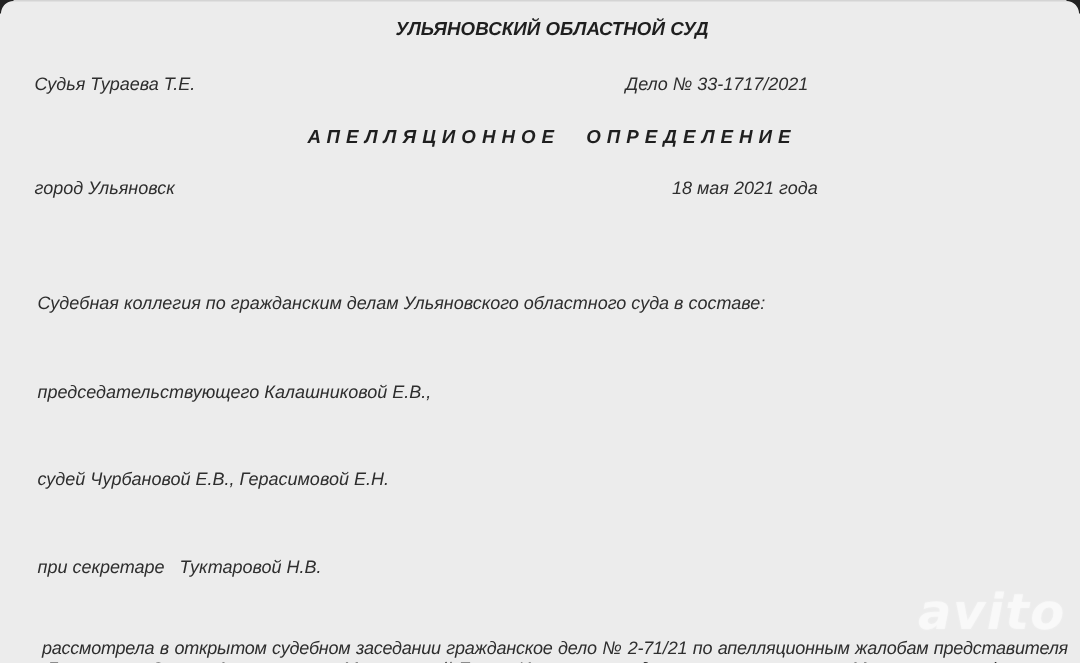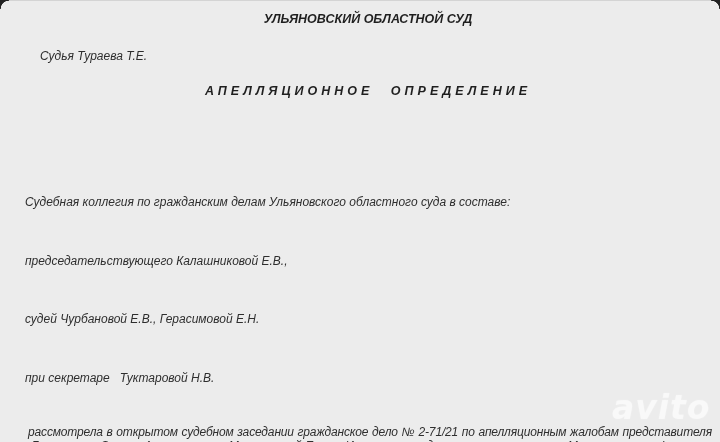--- a/index.html
+++ b/index.html
@@ -20,21 +20,21 @@
   .center { text-align:center; }
   .bold { font-weight:bold; color:#1f1f1f; }
   .court { margin-top:12px; font-size:12.5px; }
   .title {
     margin-top:20px; font-size:12.5px;
     letter-spacing:4px; word-spacing:10px;
   }
   .row { position:relative; height:15px; line-height:15px; }
   .judge-row { margin-top:23px; }
   .place-row { margin-top:20px; }
-  .row .left { margin-left:48px; }
+  .row .left { margin-left:31px; }
   .row .right { position:absolute; top:0; }
   .judge-row .right { left:425px; }
   .place-row .right { left:456px; }
   .comp {
     margin-top:21px; margin-left:33px;
     line-height:19.5px; white-space:pre-wrap;
   }
   .par { width:720px; line-height:14.4px; letter-spacing:-0.15px; }
   .par > div { white-space:pre-wrap; }
   .jl { text-align:justify; text-align-last:justify; }
@@ -57,25 +57,28 @@
 </head>
 <body>
 
 <div class="screen">
   <div class="doc">
 
     <div class="center bold court">УЛЬЯНОВСКИЙ ОБЛАСТНОЙ СУД</div>
 
     <div class="row judge-row">
       <span class="left">Судья Тураева Т.Е.</span>
+      <span class="right">Дело № 33-1717/2021</span>
     </div>
 
     <div class="center bold title">АПЕЛЛЯЦИОННОЕ ОПРЕДЕЛЕНИЕ</div>
 
     <div class="row place-row">
+      <span class="left">город Ульяновск</span>
+      <span class="right">18 мая 2021 года</span>
     </div>
 
     <div class="comp">
       <div>Судебная коллегия по гражданским делам Ульяновского областного суда в составе:</div>
       <div>председательствующего Калашниковой Е.В.,</div>
       <div>судей Чурбановой Е.В., Герасимовой Е.Н.</div>
       <div>при секретаре   Туктаровой Н.В.</div>
     </div>
 
     <div class="par p1">

